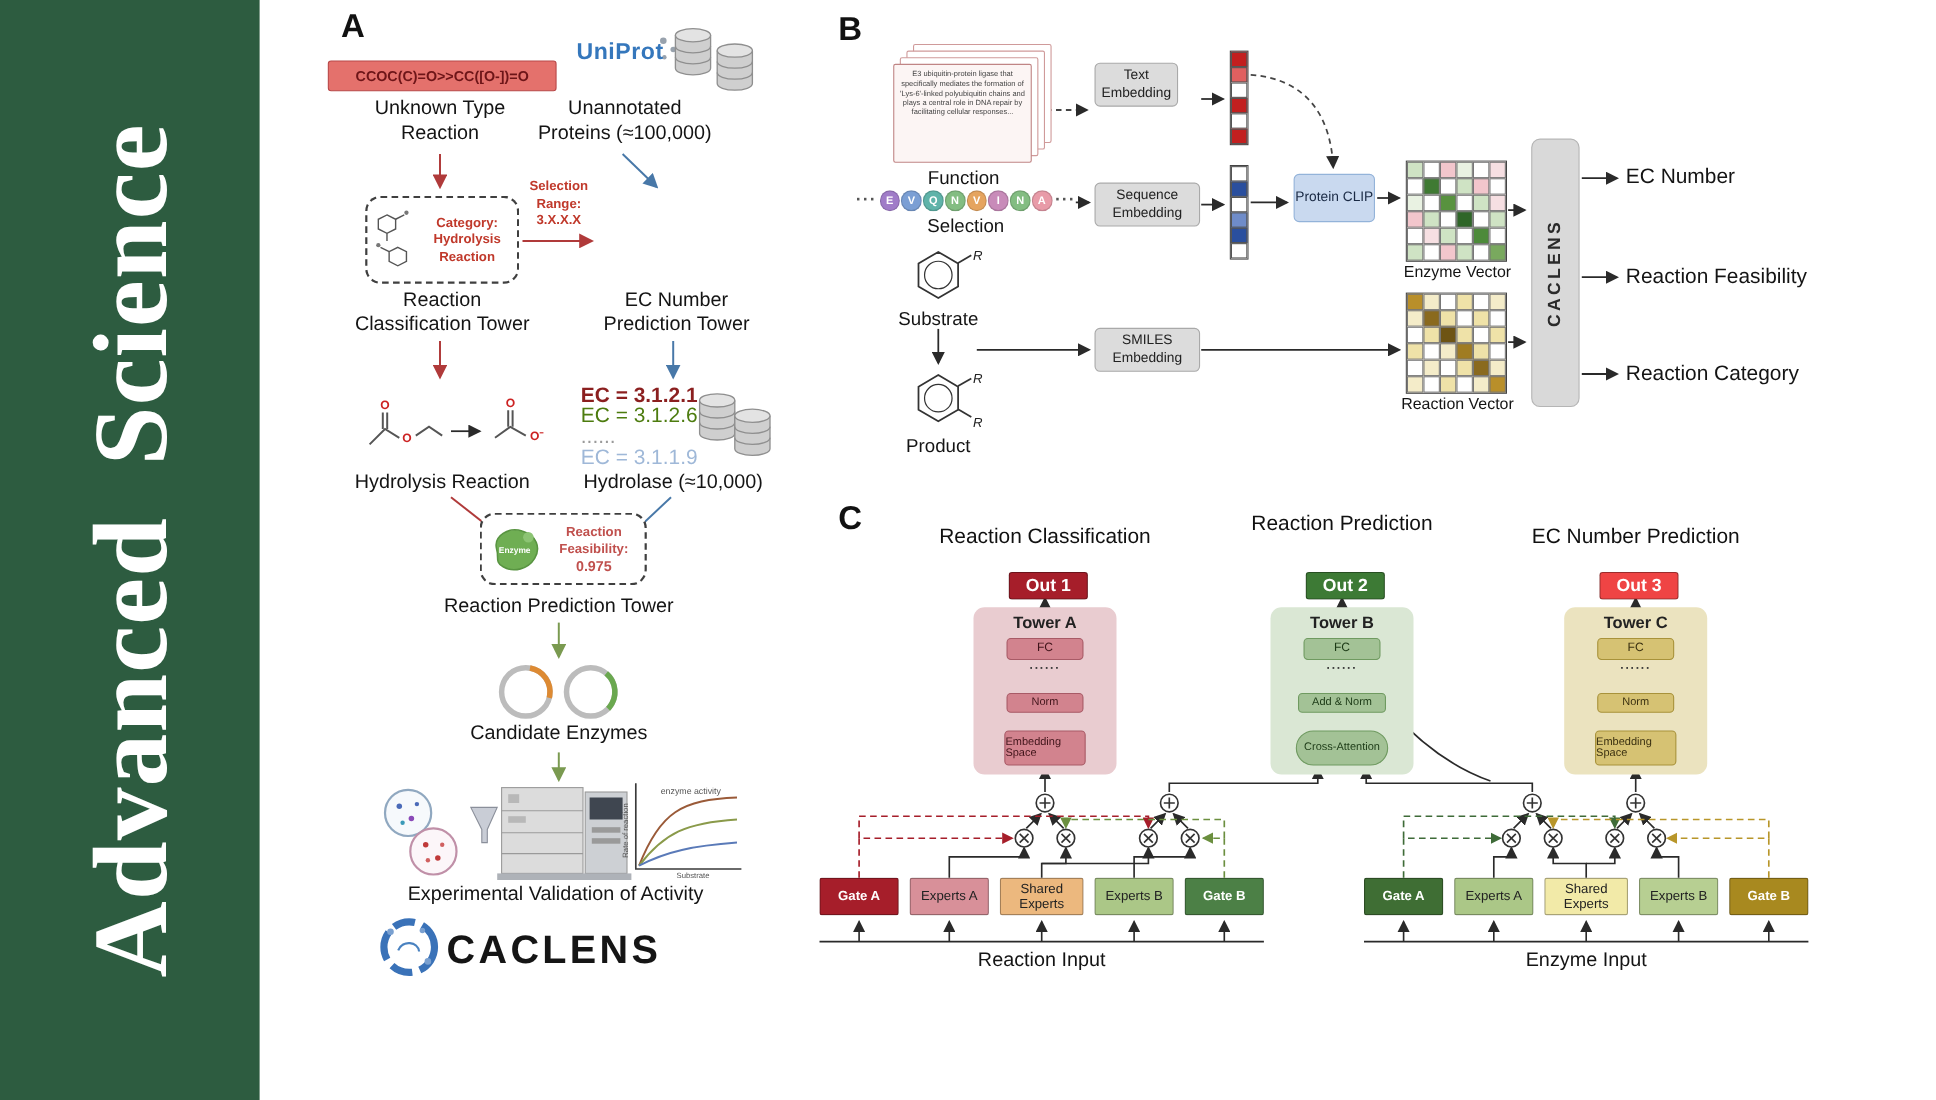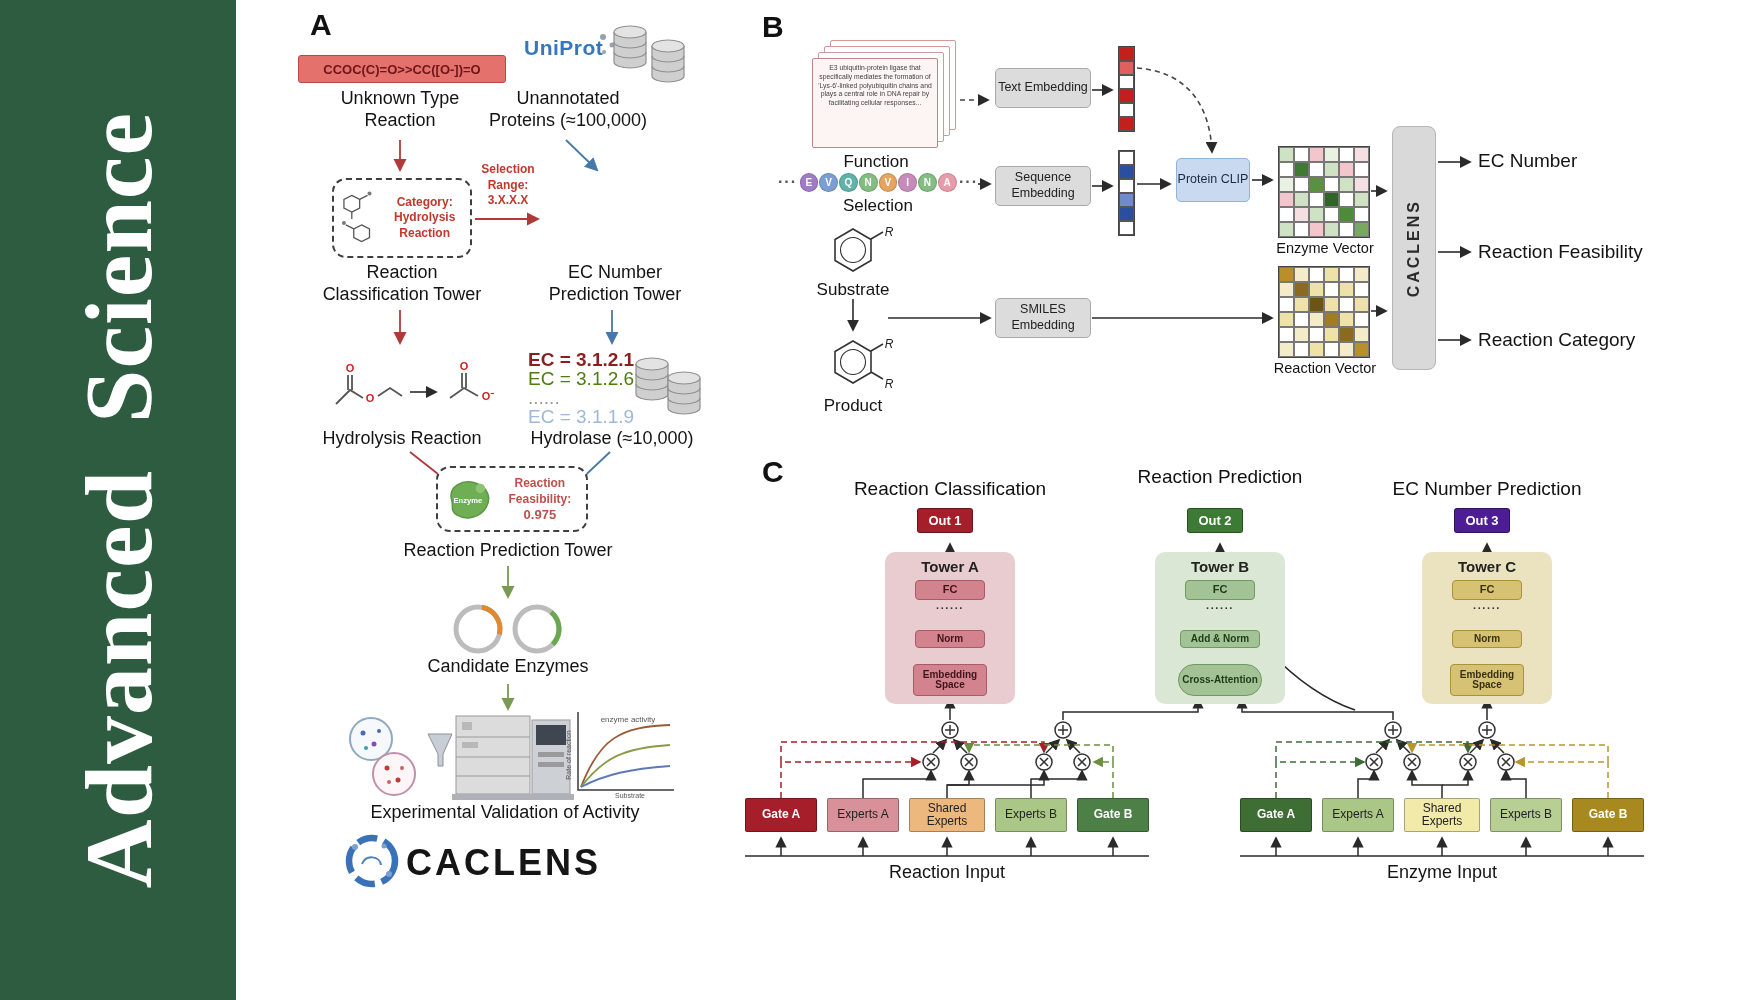--- a/index.html
+++ b/index.html
@@ -32,25 +32,25 @@
   #ec-list div{font-size:19px;line-height:19px}
   #brand-label{font-size:36px;font-weight:bold;letter-spacing:3px;color:#151515}
   
   .card{position:absolute;width:126px;height:90px;background:#fff;border:1px solid #cf9a9a;border-radius:2px}
   #card-front{background:#fcf5f4;border:1px solid #c08585;font-size:6.8px;color:#444;line-height:1.3;padding:5px;text-align:center;overflow:hidden}
   .res{width:19px;height:19px;border-radius:50%;color:#fff;font-size:10px;font-weight:bold;display:inline-flex;align-items:center;justify-content:center;margin:0 .5px;border:1px solid rgba(0,0,0,.15)}
   .seq-ellipsis{font-weight:bold;color:#555;margin:0 2px;letter-spacing:1px}
   #seq-row{display:flex;align-items:center;justify-content:center}
   
   .c-title{font-size:19px;color:#111;text-align:center;font-weight:normal}
-  .outbox{position:absolute;top:508px;width:56px;height:25px;color:#fff;font-weight:bold;font-size:13px;display:flex;align-items:center;justify-content:center;border-radius:3px;border:1px solid rgba(0,0,0,.35)}
+  .outbox{position:absolute;top:520px;width:72px;height:25px;color:#fff;font-weight:bold;font-size:16px;display:flex;align-items:center;justify-content:center;border-radius:3px;border:1px solid rgba(0,0,0,.35)}
   .tower{position:absolute;width:130px;height:152px;border-radius:10px}
   .t-title{text-align:center;margin-top:6px;font-weight:bold;font-size:15px;color:#222}
   .t-dots{position:absolute;width:100%;text-align:center;font-weight:bold;color:#333;font-size:11px;letter-spacing:1px}
-  .tbox{position:absolute;display:flex;align-items:center;justify-content:center;text-align:center;border-radius:4px;font-weight:bold;font-size:11px;line-height:1.05}
+  .tbox{position:absolute;display:flex;align-items:center;justify-content:center;border-radius:4px;font-weight:normal;font-size:11px;line-height:1.05}
   .tA{background:#d2838e;border:1px solid #a85a66;color:#40141a}
   .tB{background:#a3c296;border:1px solid #6f9a60;color:#1c3a16}
   .tC{background:#d6c273;border:1px solid #a8923a;color:#3a3010}
   .gbox{position:absolute;top:798px;height:34px;display:flex;align-items:center;justify-content:center;text-align:center;font-size:12px;line-height:1.1;border-radius:2px;border:1px solid rgba(0,0,0,.3);color:#222}
   .gw{color:#fff;font-weight:bold}
   .input-lbl{font-size:18px;color:#141414;text-align:center}
   #art{position:absolute;left:0;top:0;z-index:1}
   .ui{z-index:2}
 </style>
 </head>
@@ -393,21 +393,21 @@
       <span class="res" style="background: rgb(200, 139, 185);">I</span>
       <span class="res" style="background: rgb(131, 189, 130);">N</span>
       <span class="res" style="background: rgb(232, 155, 168);">A</span>
       <span class="seq-ellipsis">···</span>
     </div>
   <div class="abs ui lbl" style="left:798px;top:196px;width:160px;font-size:17px">Selection</div>
 
   <div class="abs ui lbl" style="left:798px;top:280px;width:110px;font-size:17px">Substrate</div>
   <div class="abs ui lbl" style="left:798px;top:396px;width:110px;font-size:17px">Product</div>
 
-  <div class="abs ui emb-box" style="left:995px;top:68px;width:96px;height:40px">Text Embedding</div>
+  <div class="abs ui emb-box" style="left:995px;top:57px;width:76px;height:40px">Text Embedding</div>
   <div class="abs ui emb-box" style="left:995px;top:166px;width:96px;height:40px">Sequence Embedding</div>
   <div class="abs ui emb-box" style="left:995px;top:298px;width:96px;height:40px">SMILES Embedding</div>
   <div class="abs ui clip-box" style="left:1176px;top:158px;width:74px;height:44px">Protein CLIP</div>
 
   <div class="abs ui vec-col" id="text-vec" style="left:1118px;top:46px">
       <div class="vec-cell" style="background: rgb(194, 31, 31);"></div>
       <div class="vec-cell" style="background: rgb(224, 96, 96);"></div>
       <div class="vec-cell" style="background: rgb(255, 255, 255);"></div>
       <div class="vec-cell" style="background: rgb(194, 31, 31);"></div>
       <div class="vec-cell" style="background: rgb(255, 255, 255);"></div>
@@ -510,21 +510,21 @@
   <div class="abs ui out-lbl" style="left:1478px;top:329px">Reaction Category</div>
 
   <div class="abs ui panel-letter" style="left:762px;top:455px">C</div>
 
   <div class="abs ui c-title" style="left:850px;top:478px;width:200px">Reaction Classification</div>
   <div class="abs ui c-title" style="left:1120px;top:466px;width:200px">Reaction Prediction</div>
   <div class="abs ui c-title" style="left:1387px;top:478px;width:200px">EC Number Prediction</div>
 
   <div class="abs ui outbox" style="left:917px;background:#a61e2a">Out 1</div>
   <div class="abs ui outbox" style="left:1187px;background:#3d7a35">Out 2</div>
-  <div class="abs ui outbox" style="left:1454px;background:#4c1d95">Out 3</div>
+  <div class="abs ui outbox" style="left:1454px;background:#ef4444">Out 3</div>
 
   <div class="tower ui" style="left:885px;top:552px;background:#e9ccd0">
     <div class="t-title">Tower A</div>
     <div class="tbox tA" style="left:30px;top:28px;width:70px;height:20px">FC</div>
     <div class="t-dots" style="top:50px">······</div>
     <div class="tbox tA" style="left:30px;top:78px;width:70px;height:18px;font-size:10px">Norm</div>
     <div class="tbox tA" style="left:28px;top:112px;width:74px;height:32px;font-size:10px">Embedding Space</div>
   </div>
 
   <div class="tower ui" style="left:1155px;top:552px;background:#dae7d4">

